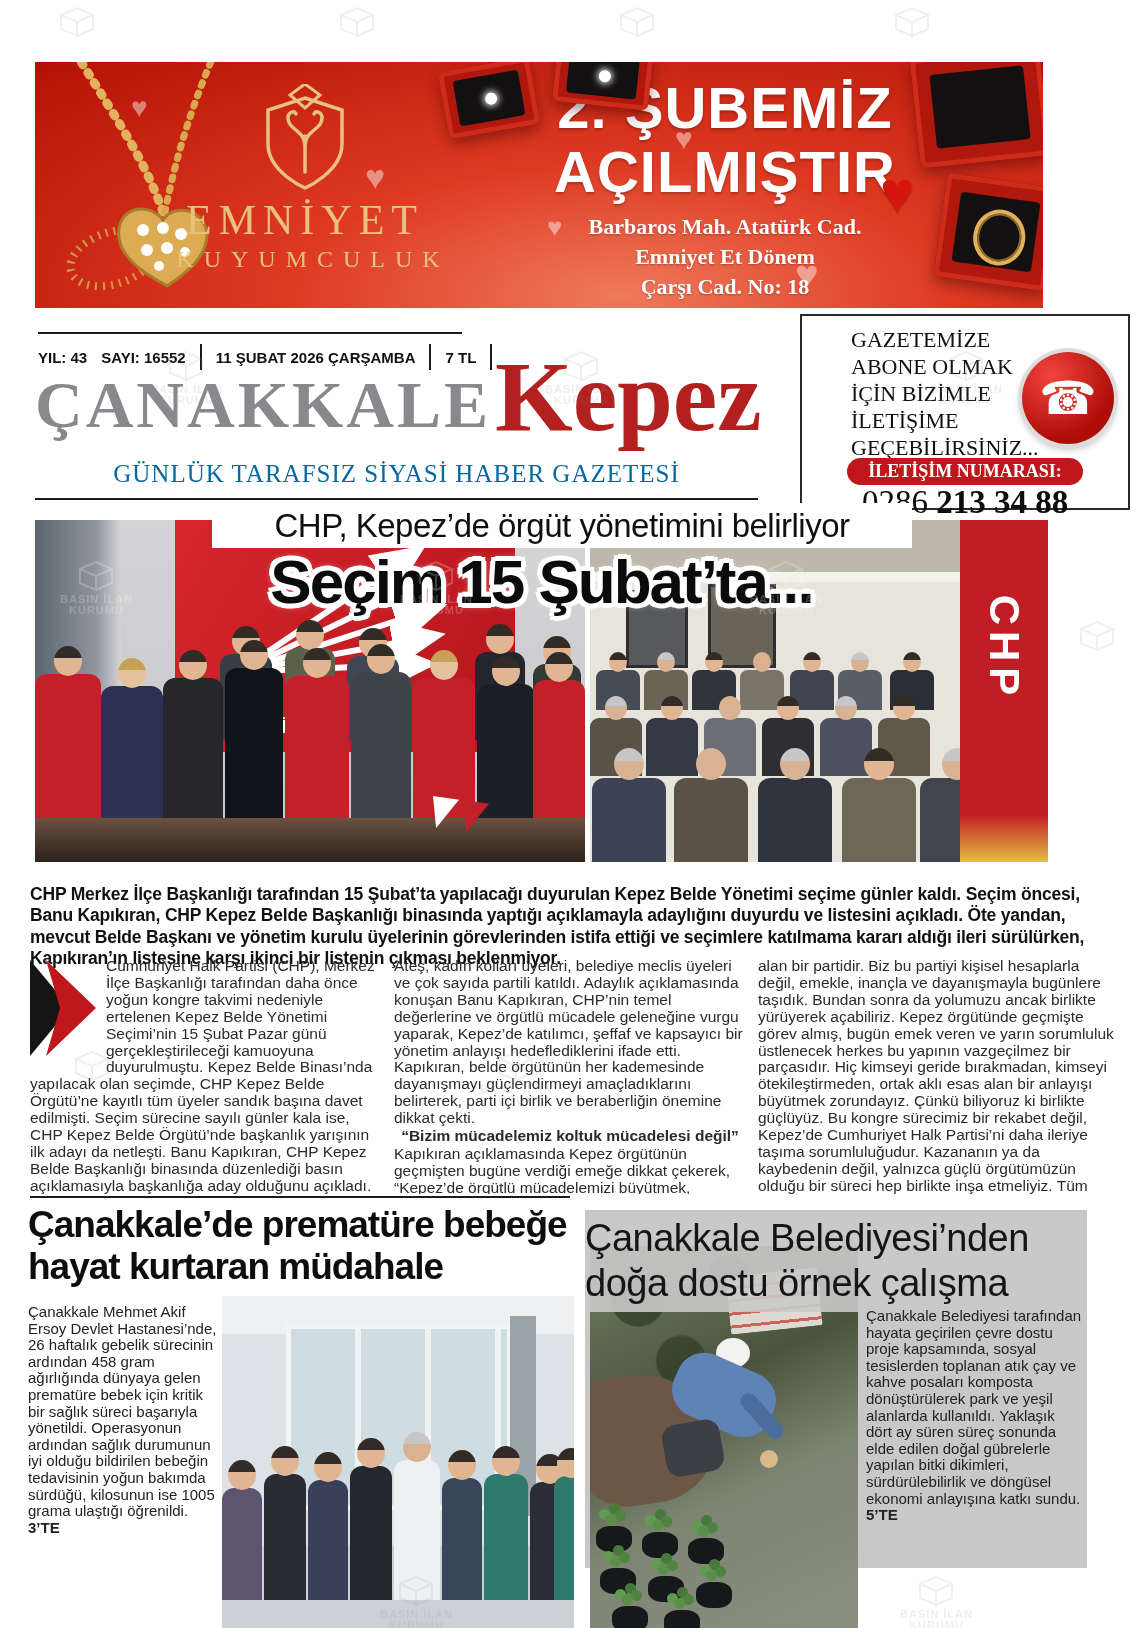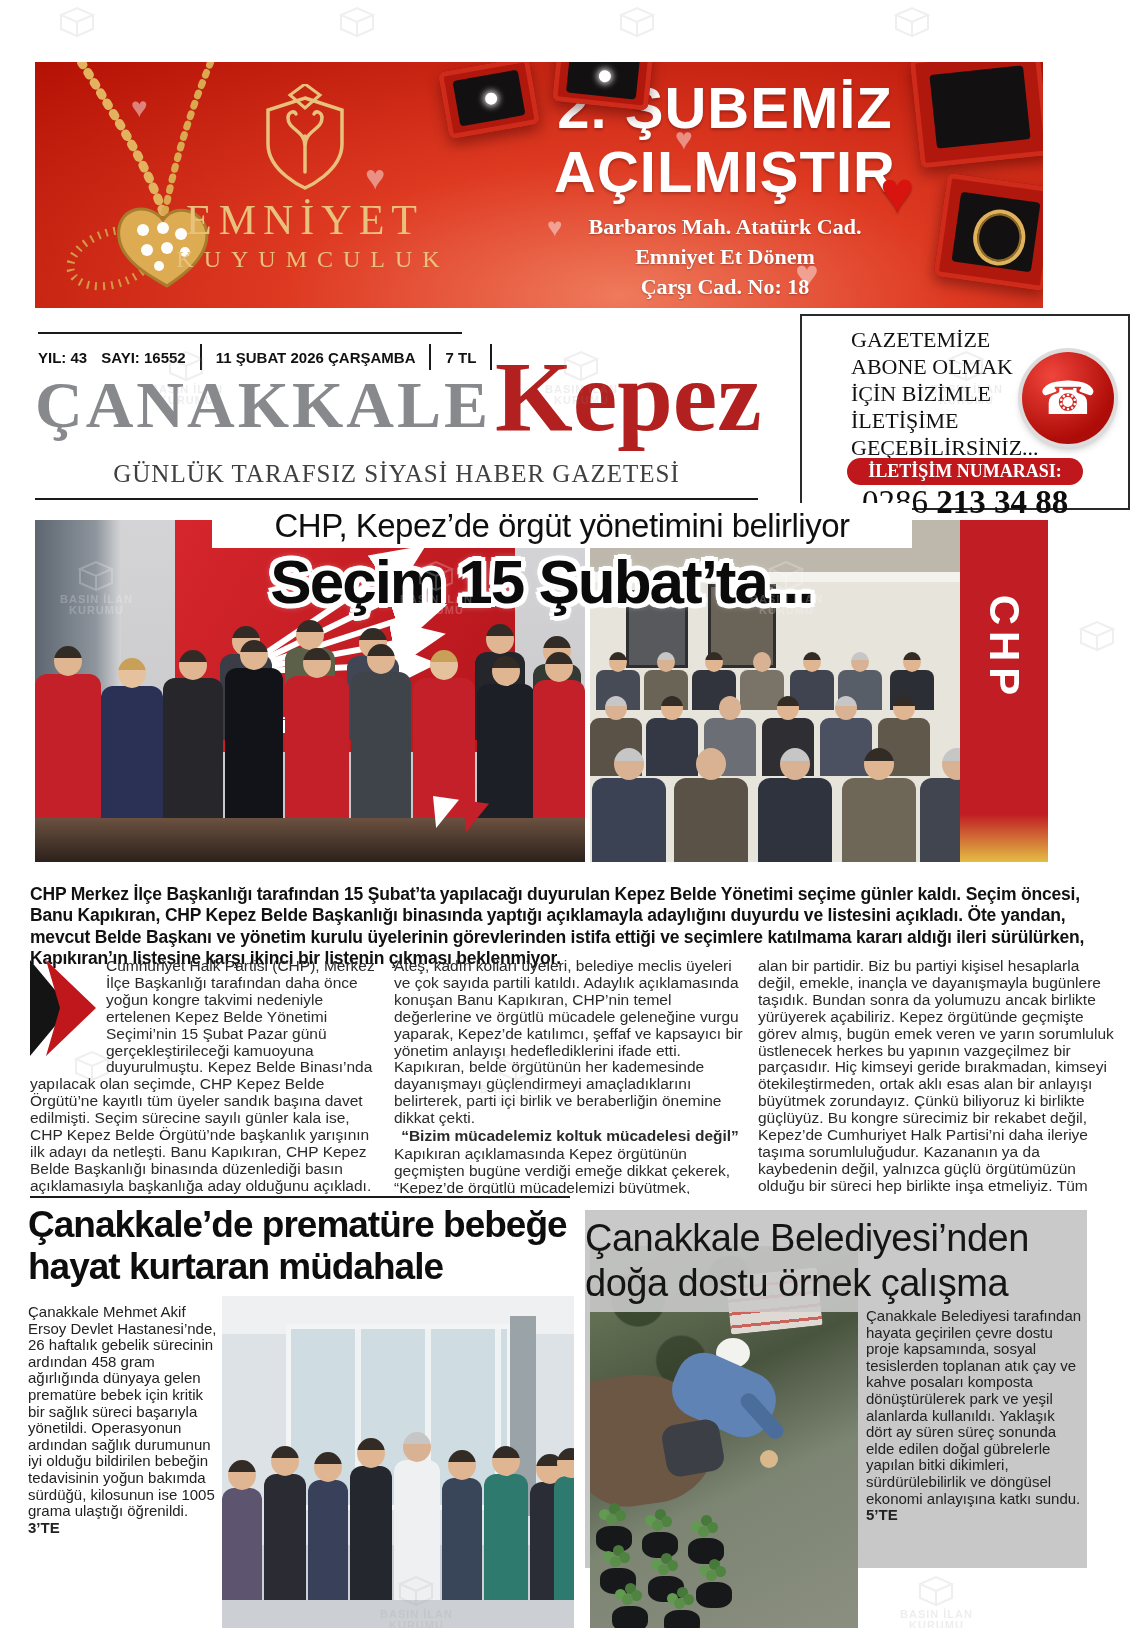--- a/index.html
+++ b/index.html
@@ -31,21 +31,21 @@
   .hrt.red{color:#d8140e;text-shadow:0 2px 2px rgba(80,0,0,.4);}
 
   
   .rule{position:absolute;background:#1a1a1a;}
   .infobar{position:absolute;left:38px;top:344px;font-size:15px;font-weight:bold;color:#111;display:flex;align-items:center;gap:14px;}
   .vbar{width:2px;height:26px;background:#1a1a1a;}
   .mast-title{position:absolute;left:35px;top:356px;display:flex;align-items:flex-end;}
   .mast-1{font-family:"Liberation Serif",serif;font-weight:bold;font-size:66px;letter-spacing:3px;color:#87898c;line-height:1;}
   .mast-2{font-family:"Liberation Serif",serif;font-weight:bold;font-size:100px;color:#b2211f;line-height:.82;margin-left:4px;}
   .tagline{position:absolute;left:35px;top:460px;width:723px;text-align:center;
-           font-family:"Liberation Serif",serif;font-size:25px;letter-spacing:1px;color:#404040;font-variant:small-caps;}
+           font-family:"Liberation Serif",serif;font-size:25px;letter-spacing:1px;color:#0369a1;font-variant:small-caps;}
   .subbox{position:absolute;left:800px;top:314px;width:326px;height:192px;border:2px solid #2a2a2a;background:#fff;}
   .subtext{position:absolute;left:13px;top:10px;width:200px;font-family:"Liberation Serif",serif;
            font-size:22px;line-height:27px;font-weight:500;color:#111;margin-left:36px;}
   .phonecircle{position:absolute;right:14px;top:36px;width:92px;height:92px;border-radius:50%;
            background:radial-gradient(circle at 32% 26%,#f0453c,#ae0c08 70%);
            box-shadow:0 0 0 4px #dcdcdc,0 4px 8px rgba(0,0,0,.35);color:#fff;
            display:flex;align-items:center;justify-content:center;font-size:46px;}
   .pill{position:absolute;left:45px;top:142px;width:236px;background:#c0171c;color:#fff;border-radius:15px;
         text-align:center;font-family:"Liberation Serif",serif;font-weight:bold;font-size:18px;padding:3px 0;}
   .phoneno{position:absolute;left:0;top:168px;width:100%;text-align:center;font-size:33px;color:#0d0d0d;

